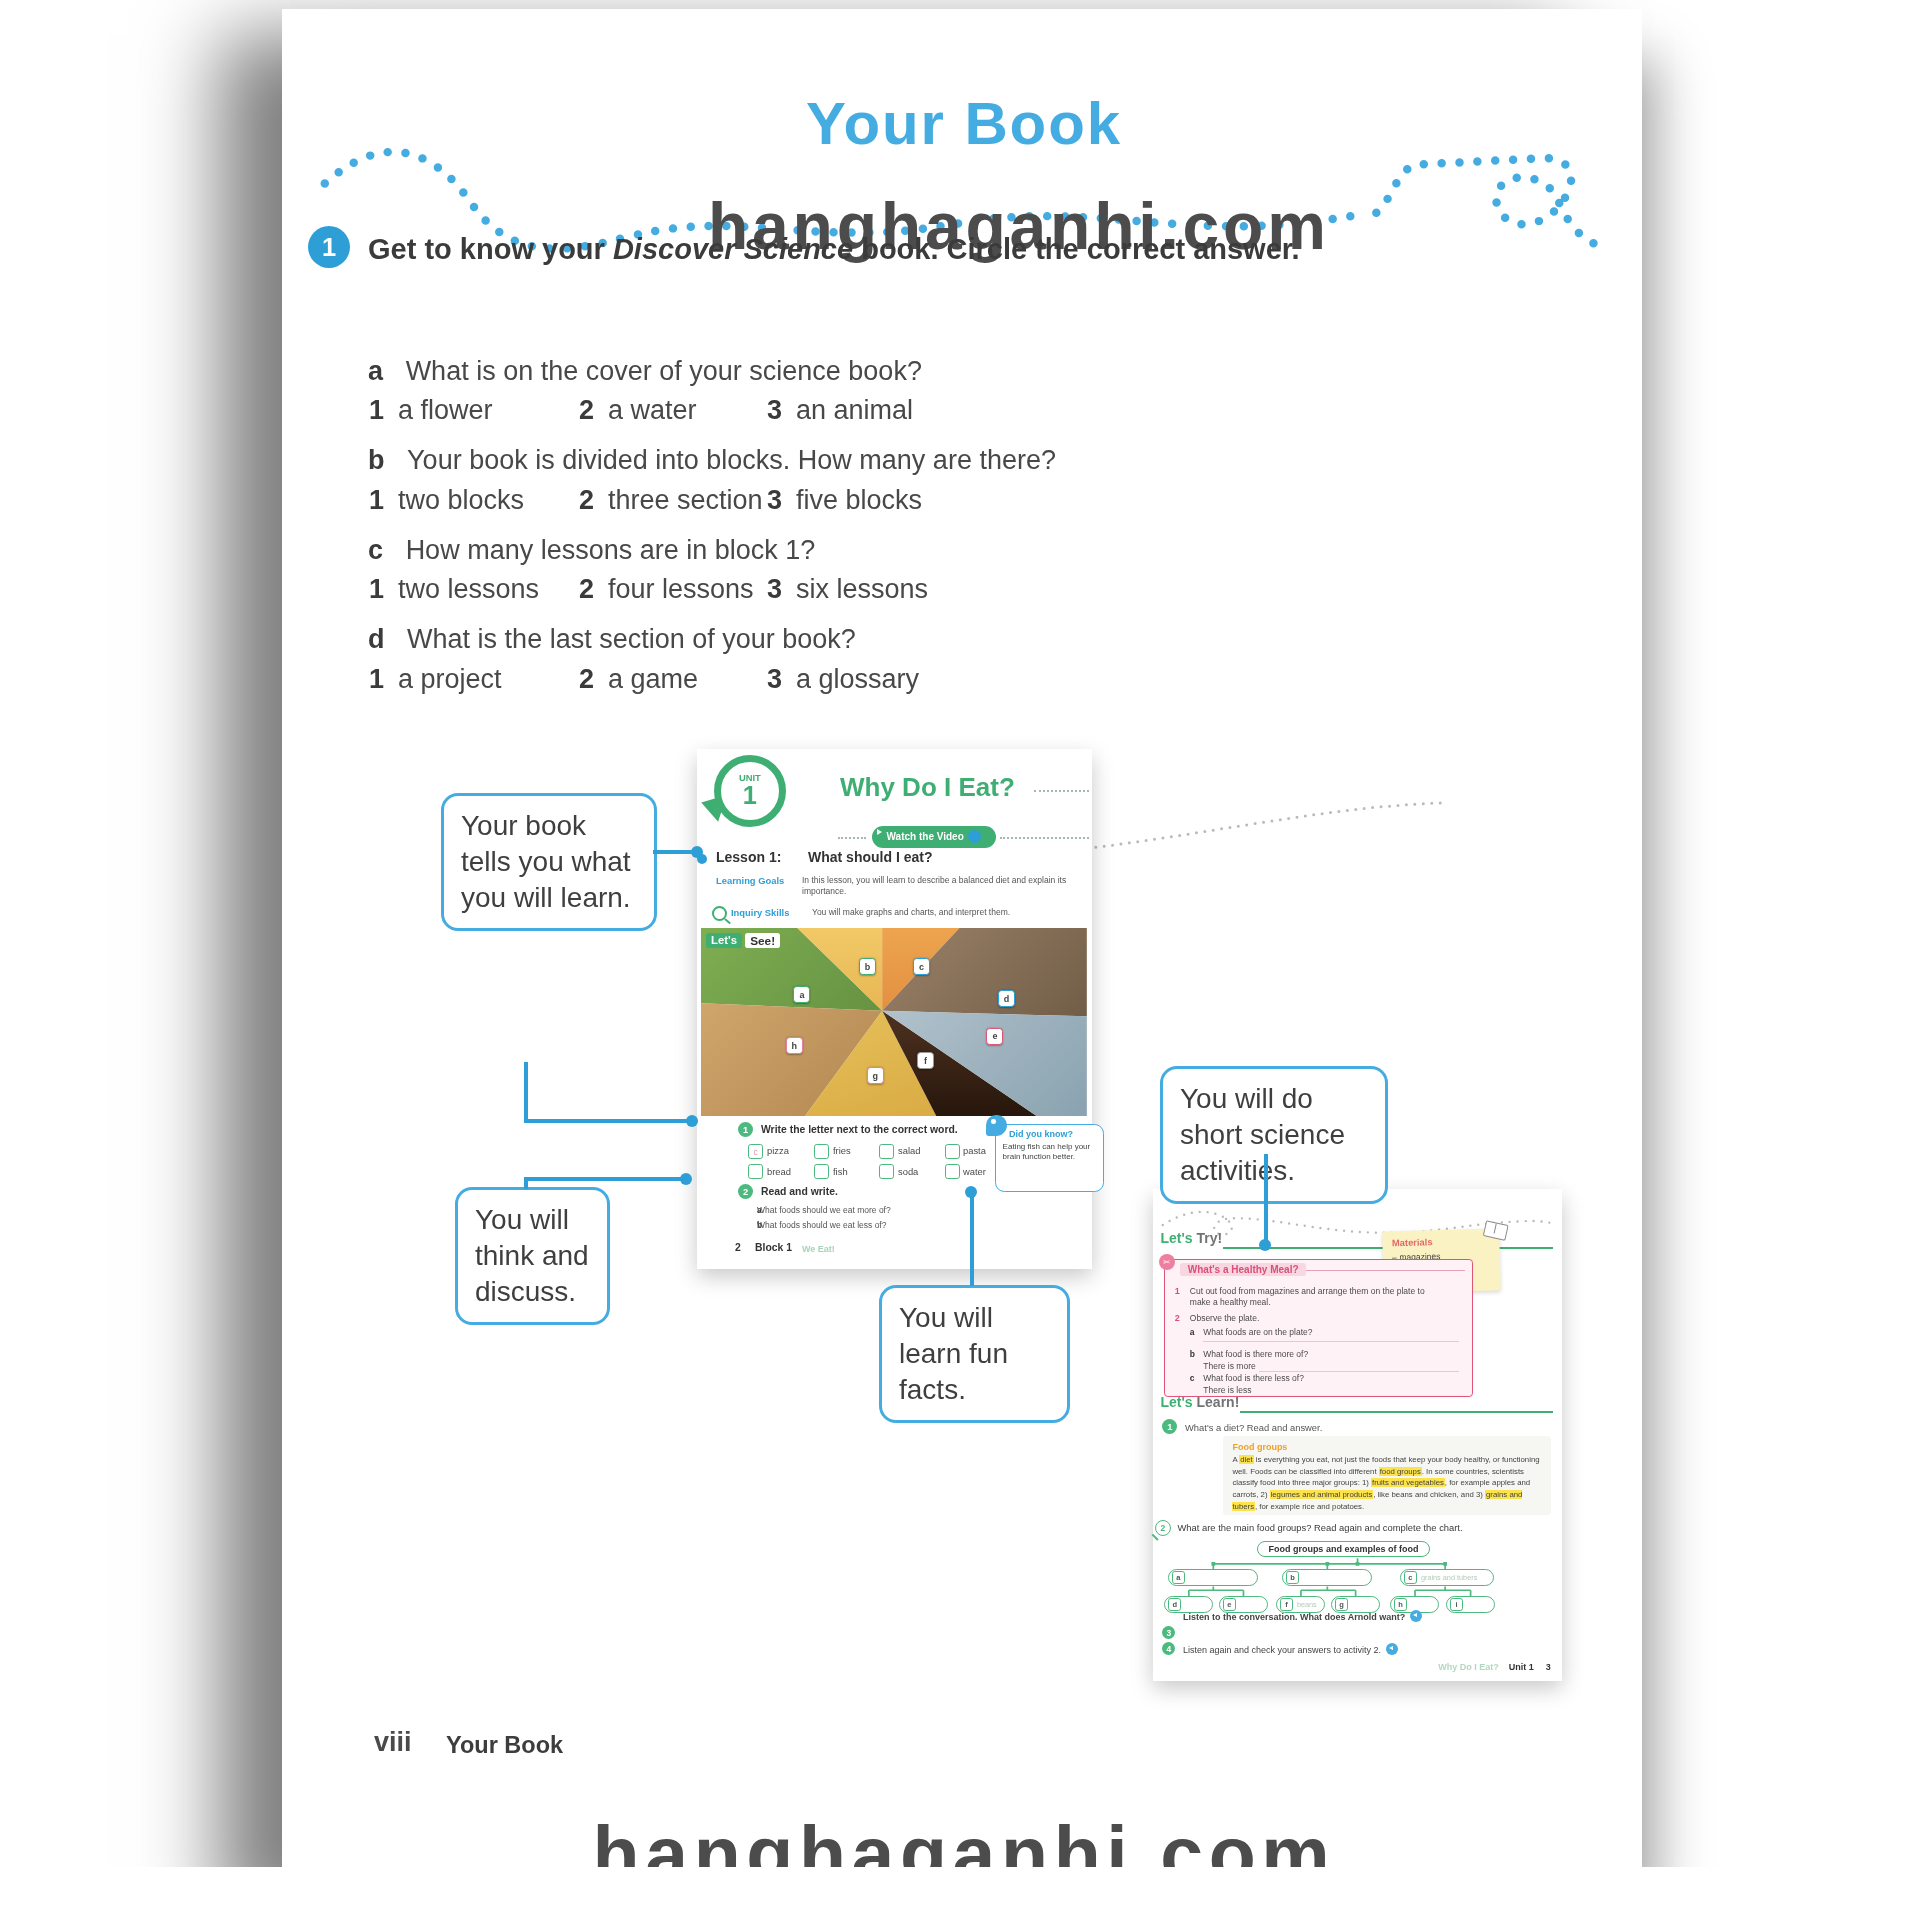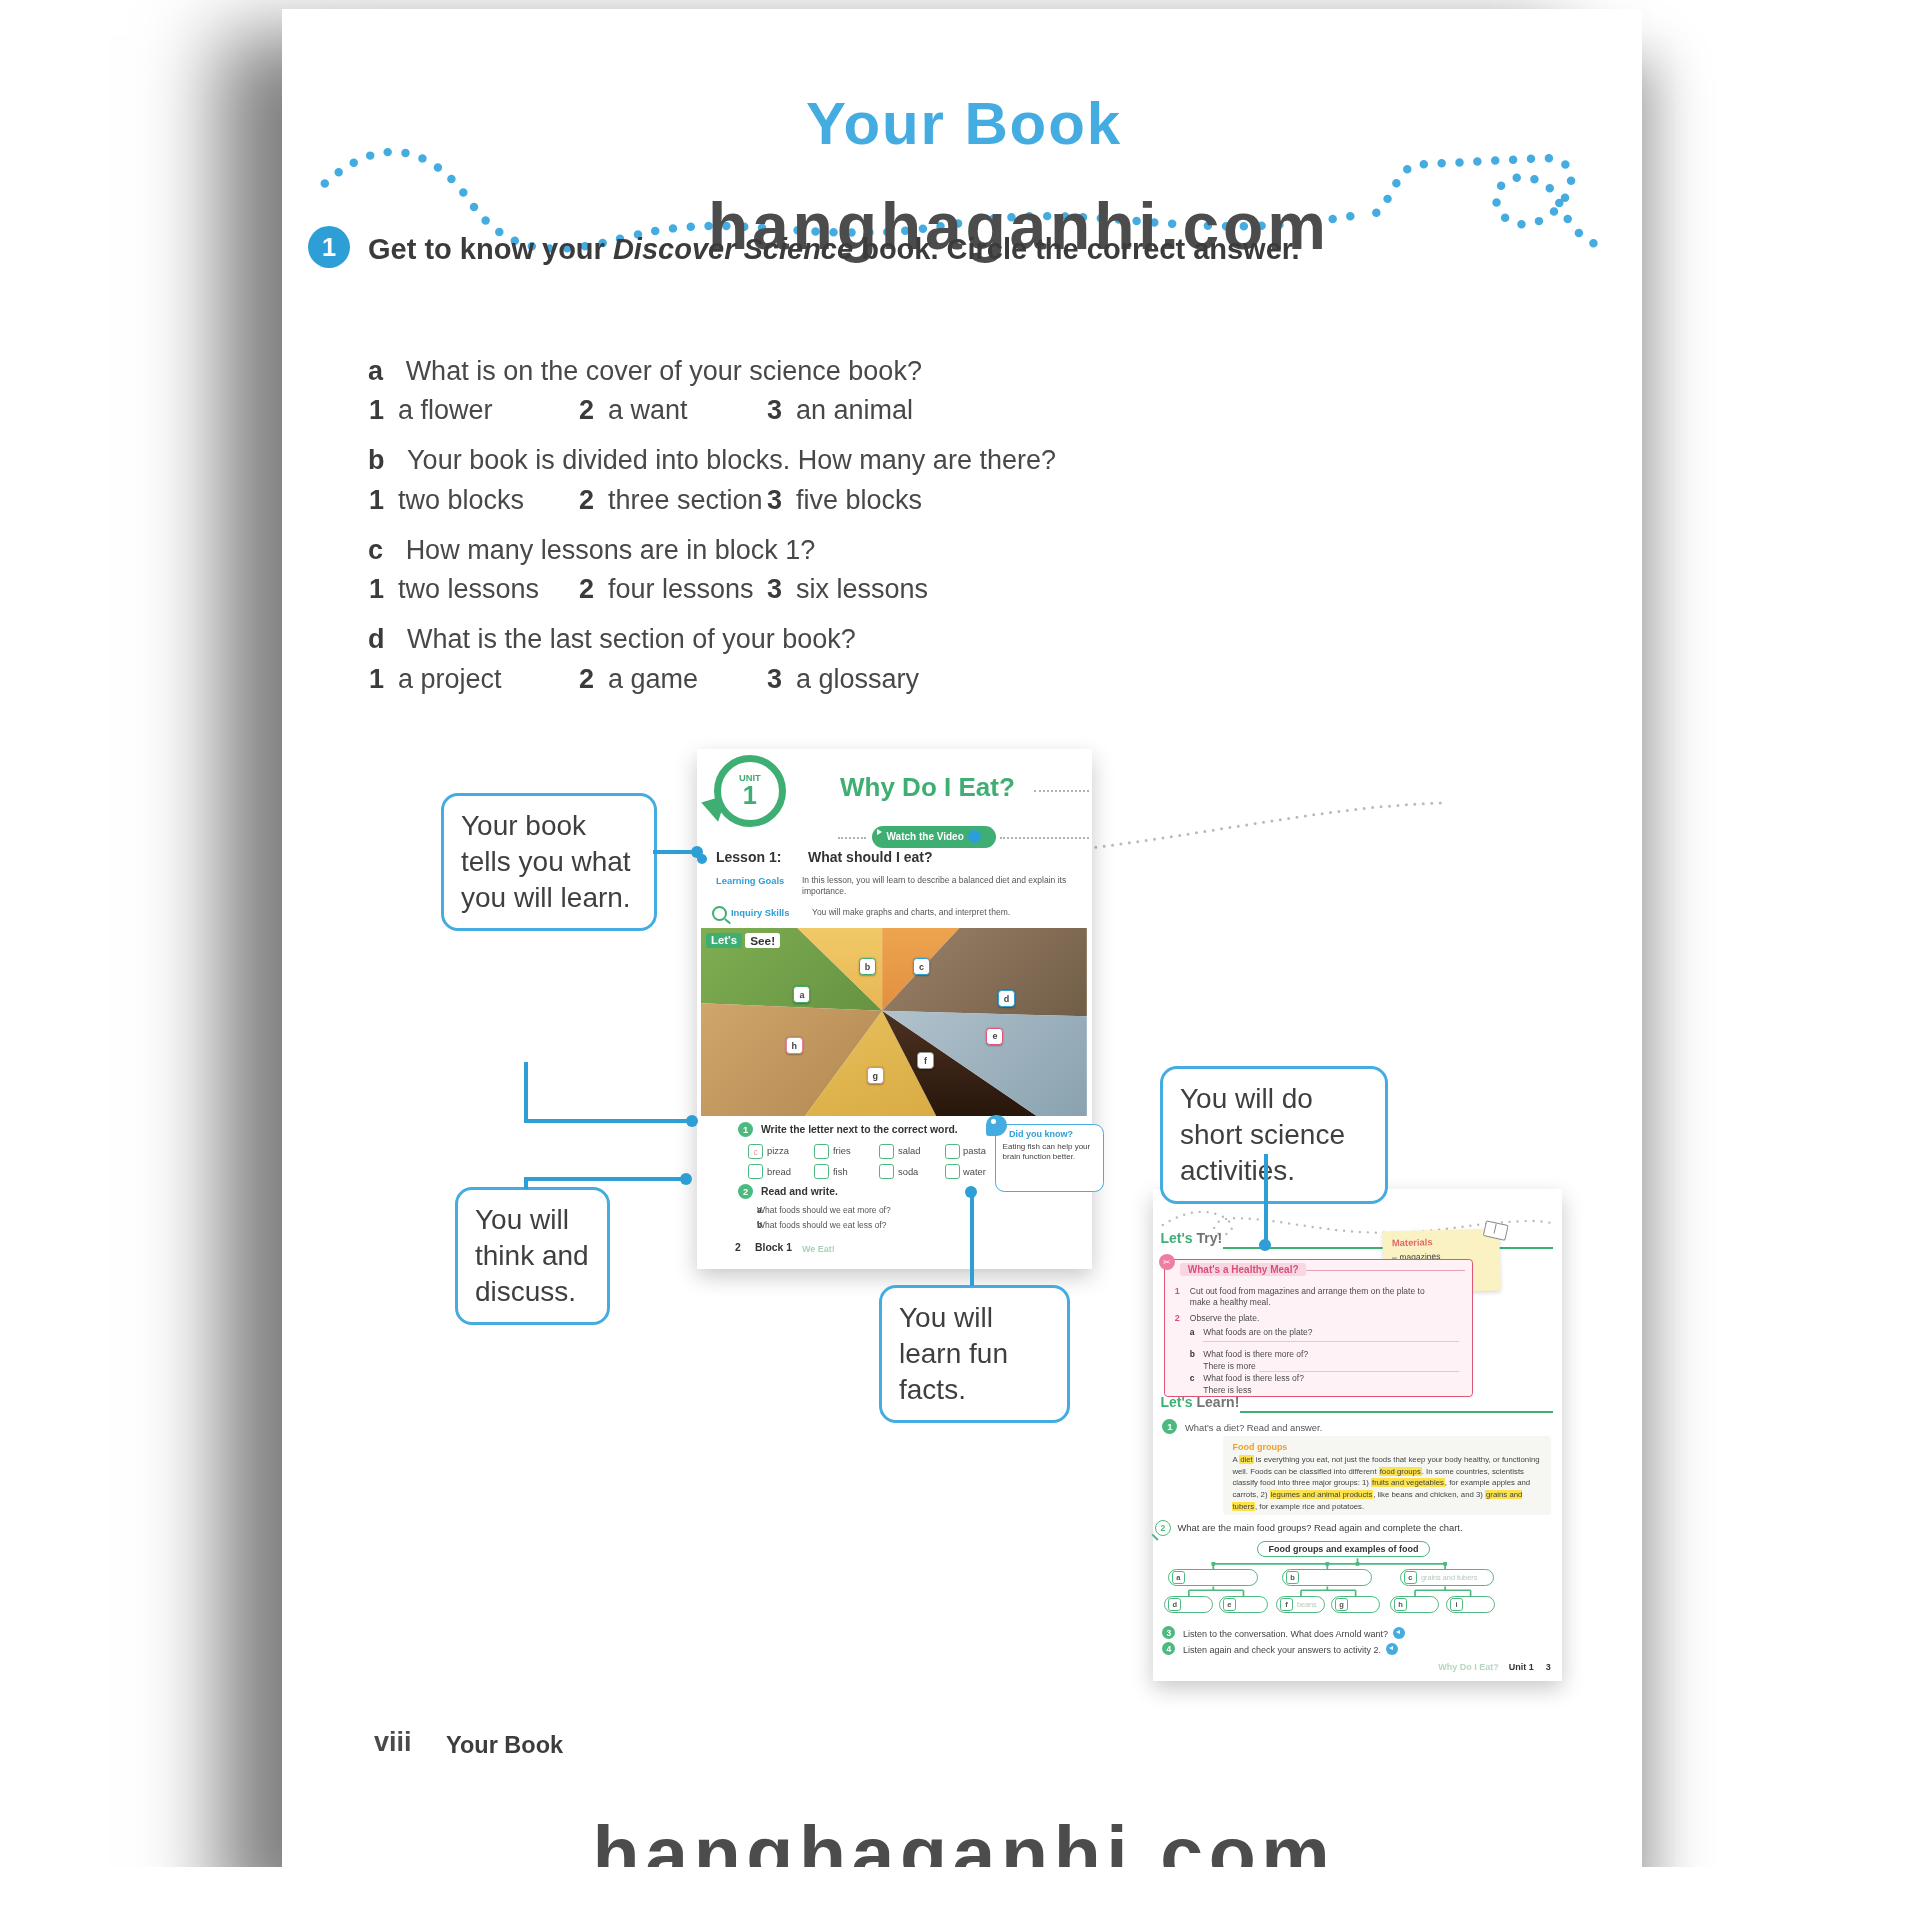--- a/index.html
+++ b/index.html
@@ -159,21 +159,21 @@
   <div class="title">Your Book</div>
   <div class="wm wm-top">hanghaganhi.com</div>
 
   <div class="exnum">
       <span style="position:static">1</span>
     </div>
   <div class="intro"><span>Get to know your </span><i>Discover Science</i><span> book. Circle the correct answer.</span></div>
 
   <div class="q" style="top:356px"><span class="ql">a</span><span class="qt">What is on the cover of your science book?</span></div>
   <span class="opt" style="left:369px;top:395px"><b>1</b><span>a flower</span></span>
-  <span class="opt" style="left:579px;top:395px"><b>2</b><span>a want</span></span>
+  <span class="opt" style="left:579px;top:395px"><b>2</b><span>a water</span></span>
   <span class="opt" style="left:767px;top:395px"><b>3</b><span>an animal</span></span>
 
   <div class="q" style="top:445px"><span class="ql">b</span><span class="qt">Your book is divided into blocks. How many are there?</span></div>
   <span class="opt" style="left:369px;top:485px"><b>1</b><span>two blocks</span></span>
   <span class="opt" style="left:579px;top:485px"><b>2</b><span>three section</span></span>
   <span class="opt" style="left:767px;top:485px"><b>3</b><span>five blocks</span></span>
 
   <div class="q" style="top:535px"><span class="ql">c</span><span class="qt">How many lessons are in block 1?</span></div>
   <span class="opt" style="left:369px;top:574px"><b>1</b><span>two lessons</span></span>
   <span class="opt" style="left:579px;top:574px"><b>2</b><span>four lessons</span></span>
@@ -377,21 +377,21 @@
     <div class="cpill" style="left:237px;top:407px;width:49px">
         <span class="cletter">h</span>
         <span class="cans"></span>
       </div>
     <div class="cpill" style="left:293px;top:407px;width:49px">
         <span class="cletter">i</span>
         <span class="cans"></span>
       </div>
 
     <div class="gnum" style="left:9.4px;top:437px;width:13px;height:13px;font-size:8.5px">3</div>
-    <span class="q95" style="left:30px;top:438px;font-weight:normal;color:#444"><span style="position:static">Listen to the conversation. What does Arnold want?</span><span class="audio"></span></span>
+    <span class="q95" style="left:30px;top:421px;font-weight:bold;color:#444"><span style="position:static">Listen to the conversation. What does Arnold want?</span><span class="audio"></span></span>
     <div class="gnum" style="left:9.4px;top:453px;width:13px;height:13px;font-size:8.5px">4</div>
     <span class="q95" style="left:30px;top:454px;font-weight:normal;color:#444"><span style="position:static">Listen again and check your answers to activity 2.</span><span class="audio"></span></span>
 
     <div class="p3foot">
       <span class="p3f-lesson">Why Do I Eat?</span>
       <span class="p3f-unit">Unit 1</span>
       <span class="p3f-page">3</span>
     </div>
   </div>
 

